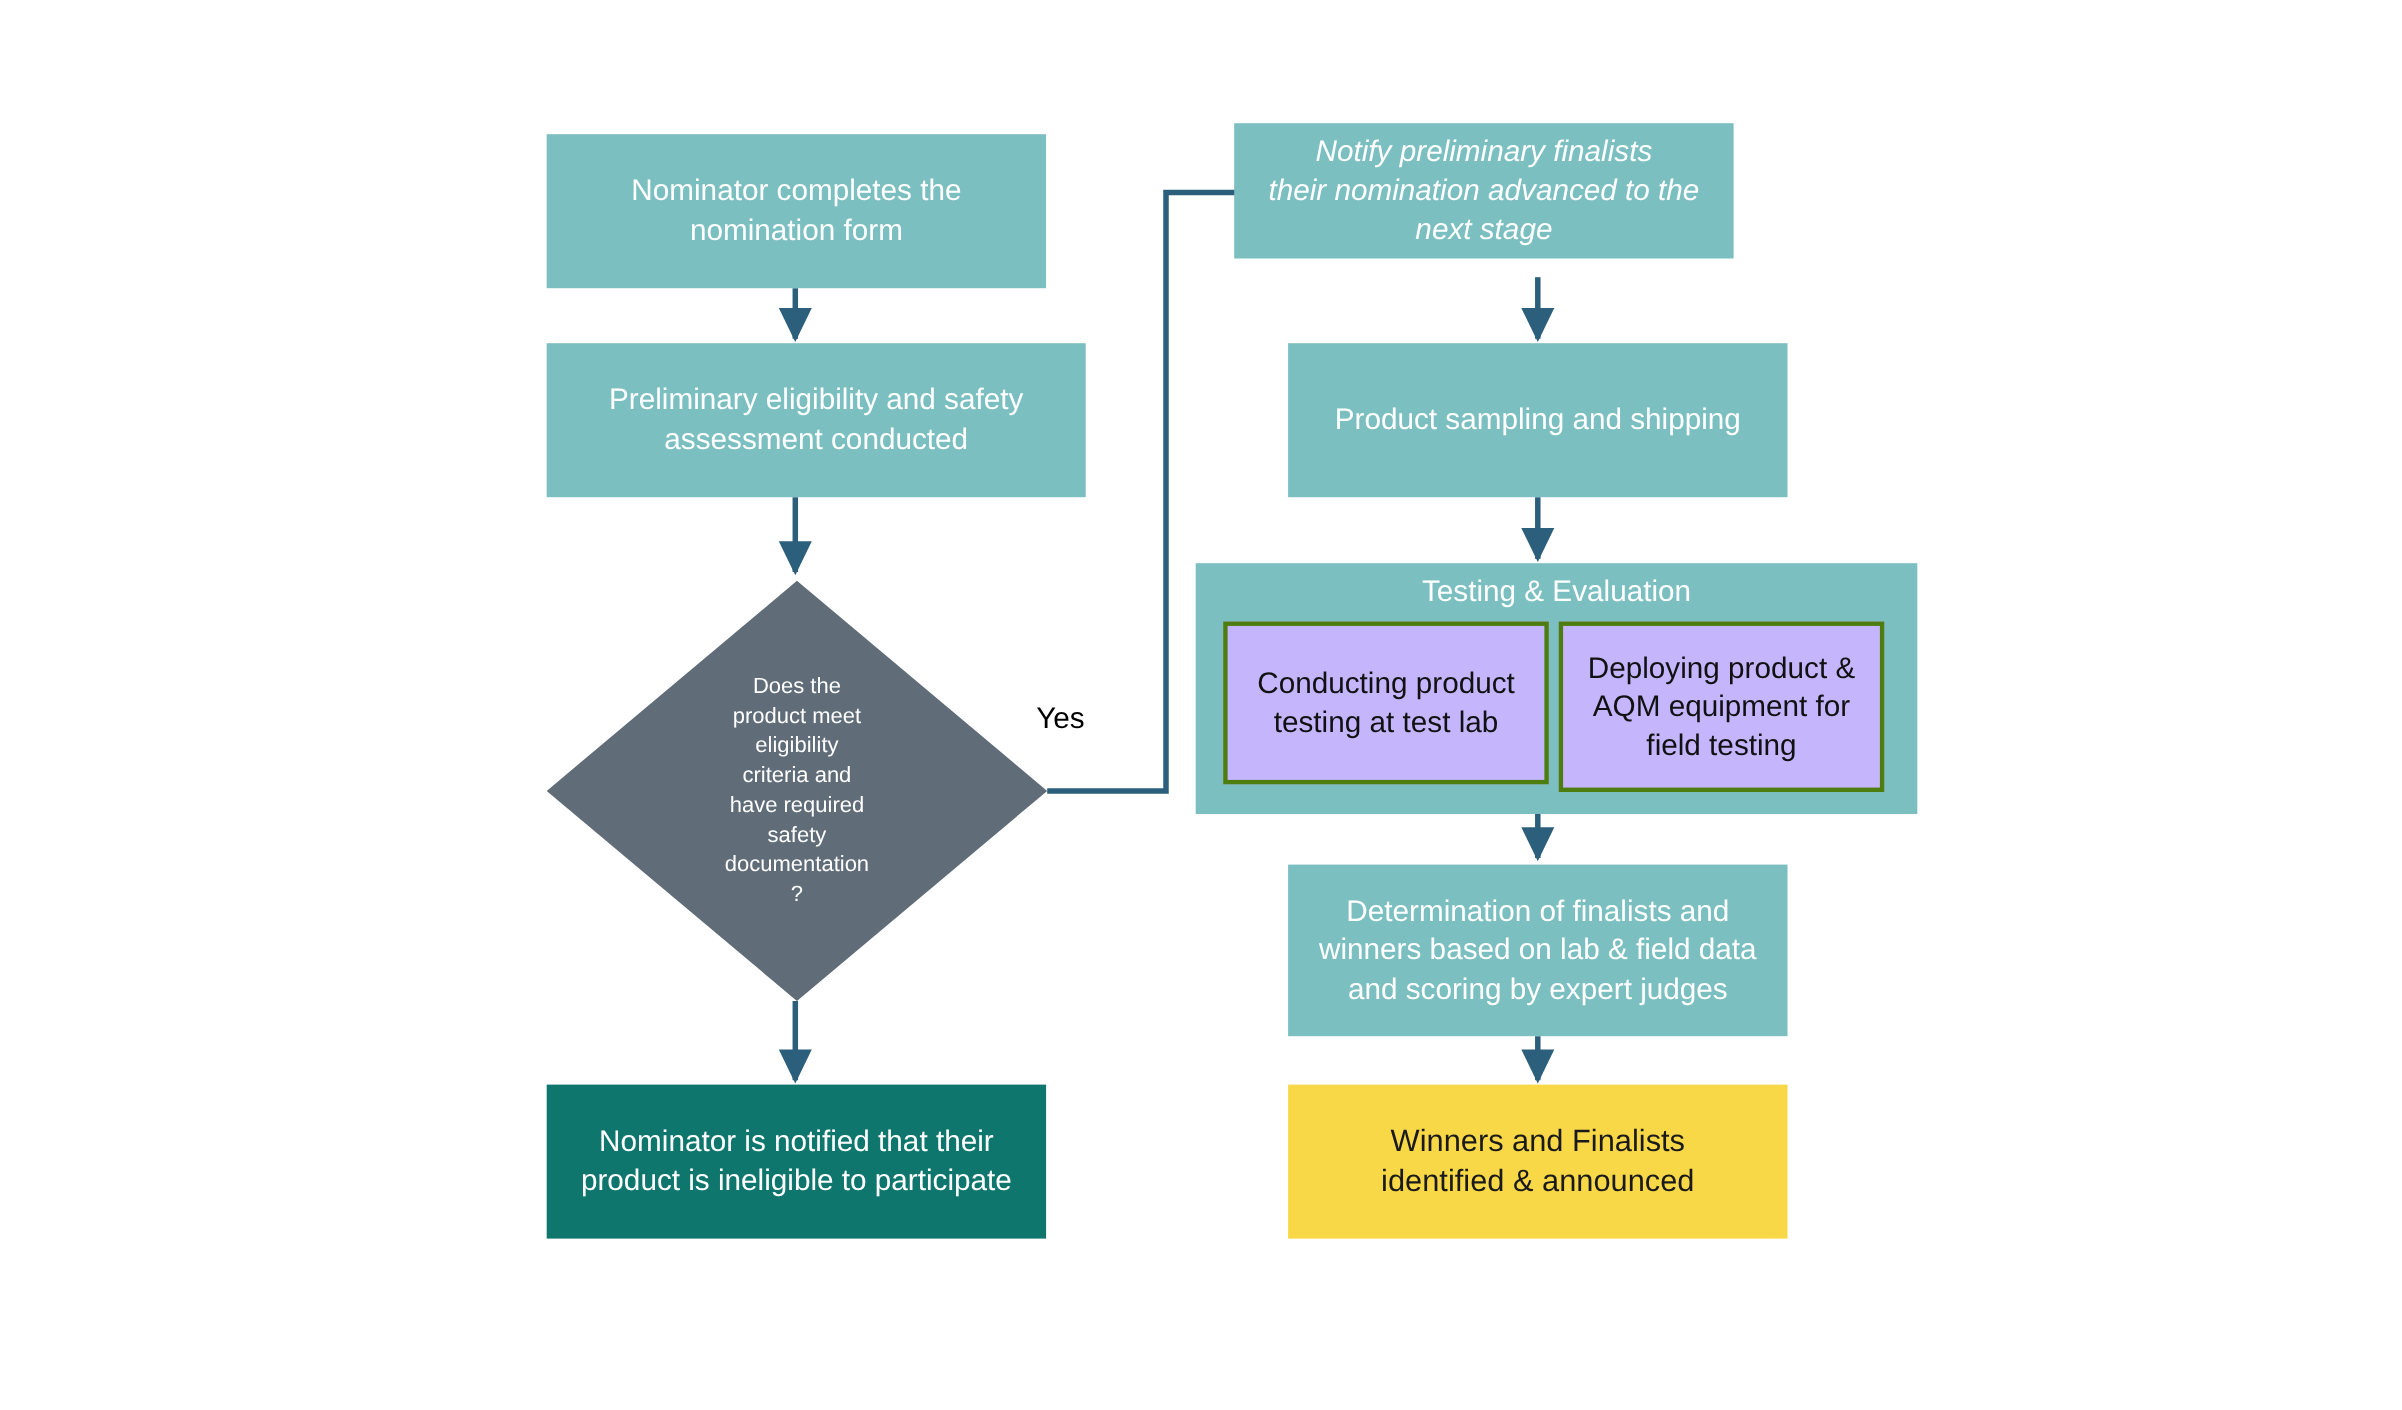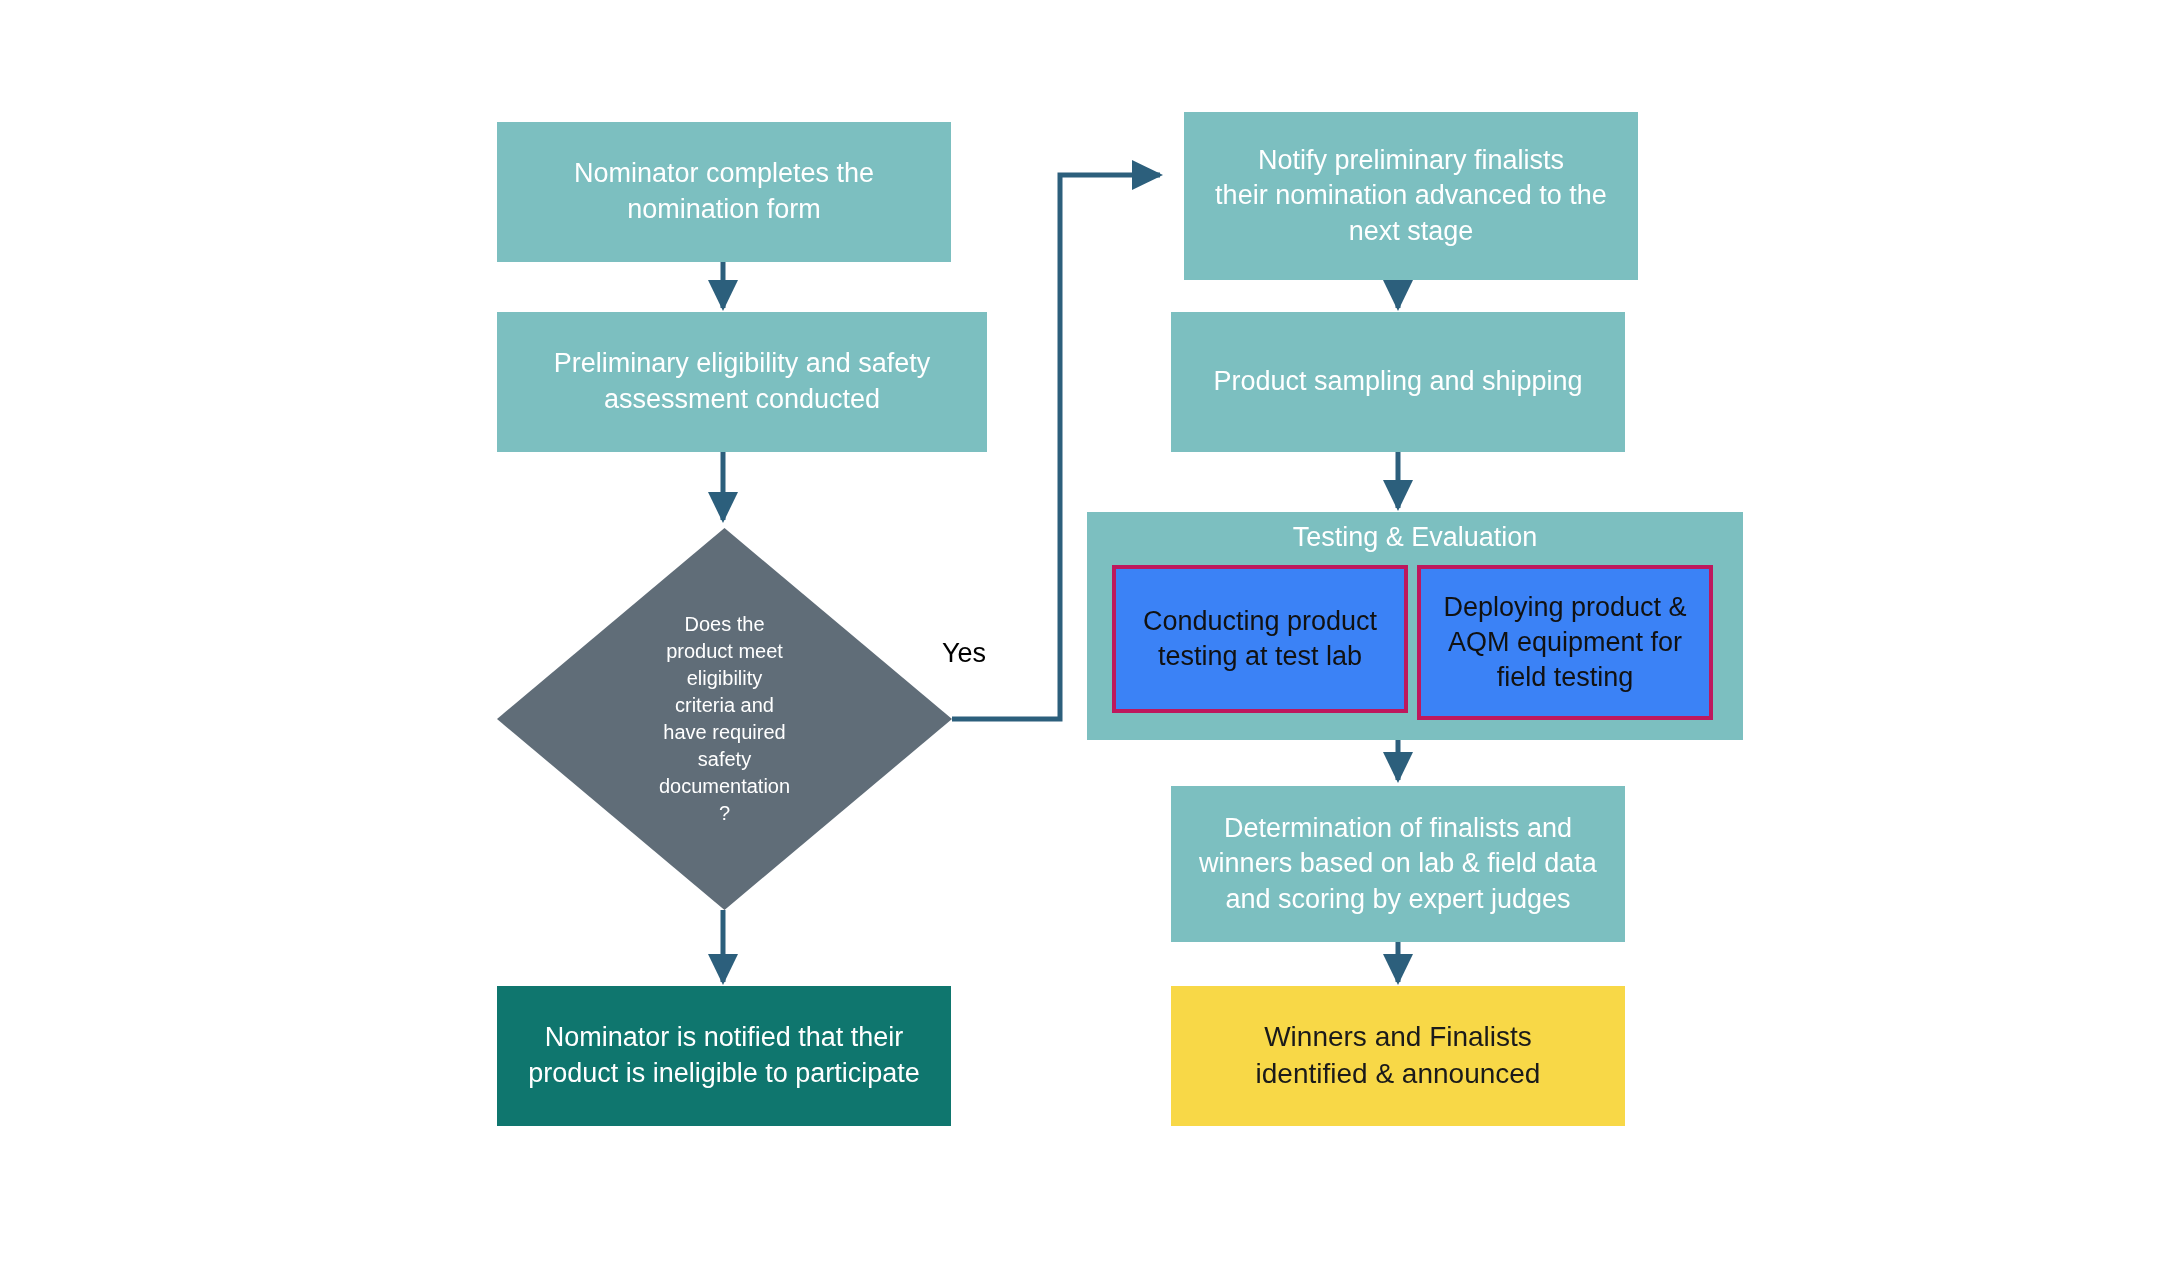--- a/index.html
+++ b/index.html
@@ -78,22 +78,22 @@
     left: 0;
     right: 0;
     top: 10px;
     text-align: center;
     color: #ffffff;
     font-size: 27px;
   }
   .sub-box {
     position: absolute;
     box-sizing: border-box;
-    background: #3b82f6;
-    border: 4px solid #be185d;
+    background: #c4b5fd;
+    border: 4px solid #4d7c0f;
     display: flex;
     align-items: center;
     justify-content: center;
     text-align: center;
     color: #111111;
     font-size: 27px;
     line-height: 1.3;
     white-space: pre-line;
   }
   .edge-label {
@@ -170,21 +170,21 @@
 
   <div class="edge-label" style="left:942px; top:638px;">
     <span>Yes</span>
   </div>
 
   <div class="node orange" style="left:497px; top:986px; width:454px; height:140px;">
     <span class="node-text">Nominator is notified that their
 product is ineligible to participate</span>
   </div>
 
-  <div class="node teal" style="left:1184px; top:112px; width:454px; height:168px;">
+  <div class="node teal" style="left:1122px; top:112px; width:454px; height:123px;font-style:italic;">
     <span class="node-text">Notify preliminary finalists
 their nomination advanced to the
 next stage</span>
   </div>
 
   <div class="node teal" style="left:1171px; top:312px; width:454px; height:140px;text-align:center;">
     <span class="node-text">Product sampling and shipping</span>
   </div>
 
   <div class="group-box" style="left:1087px; top:512px; width:656px; height:228px;">

